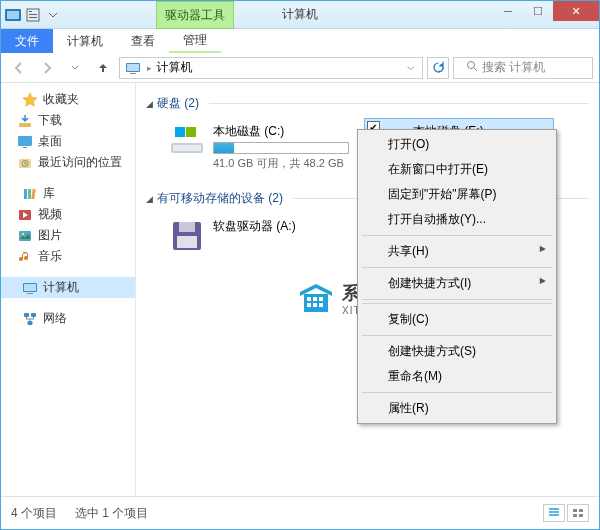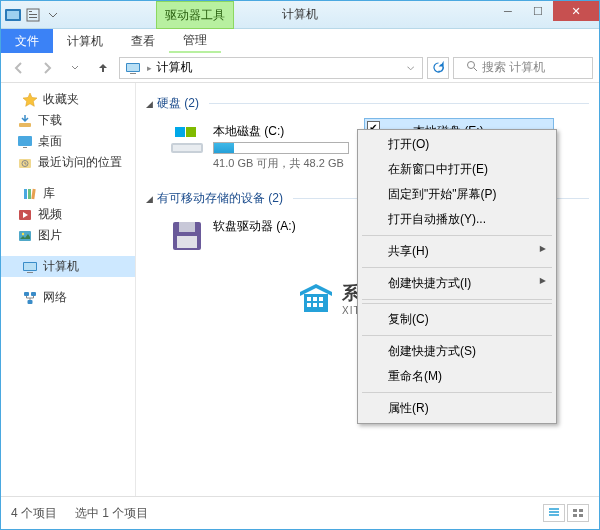--- a/index.html
+++ b/index.html
@@ -206,20 +206,26 @@
         <span>视频</span>
       </div>
       <div class="side-item">
         <span class="side-icon"><svg viewBox="0 0 16 16">
               <rect x="2" y="3" width="12" height="10" fill="#50a8c8" rx="1"></rect>
               <circle cx="6" cy="6" r="1.2" fill="#f9e050"></circle>
               <path d="M3 11l3-3 2 2 3-4 2 3v2H3z" fill="#3a8050"></path>
             </svg></span>
         <span>图片</span>
       </div>
+      <div class="side-item">
+        <span class="side-icon"><svg viewBox="0 0 16 16">
+              <path d="M6 3v7a2 2 0 11-1-1.7V5l6-1v5a2 2 0 11-1-1.7V3z" fill="#d88030"></path>
+            </svg></span>
+        <span>音乐</span>
+      </div>
     </div>
     <div class="side-group">
       <div class="side-item root selected">
         <span class="tree-arrow"></span>
         <span class="side-icon"><svg viewBox="0 0 16 16">
               <rect x="1" y="3" width="14" height="9" fill="#3a8cc8" rx="1"></rect>
               <rect x="2" y="4" width="12" height="7" fill="#b8dff5"></rect>
               <rect x="5" y="13" width="6" height="1" fill="#888"></rect>
             </svg></span>
         <span>计算机</span>

